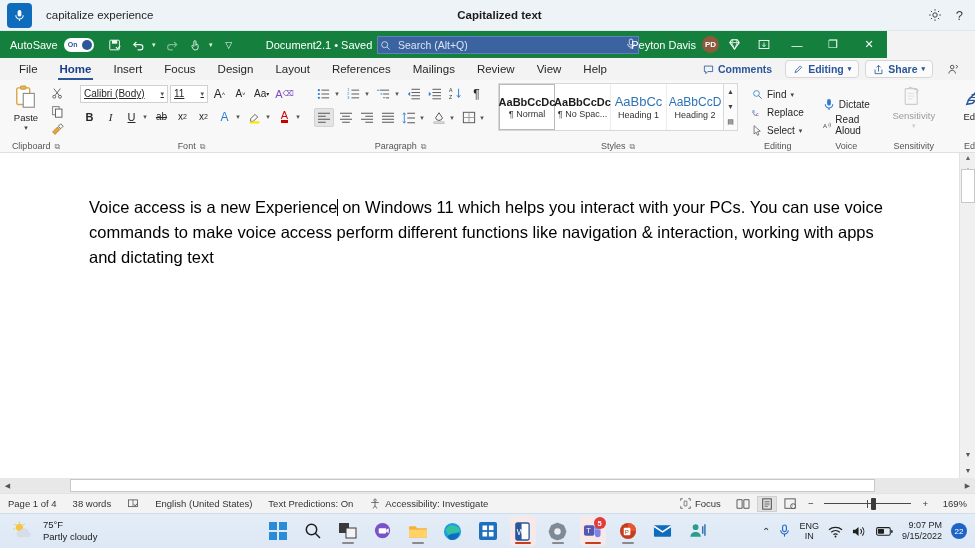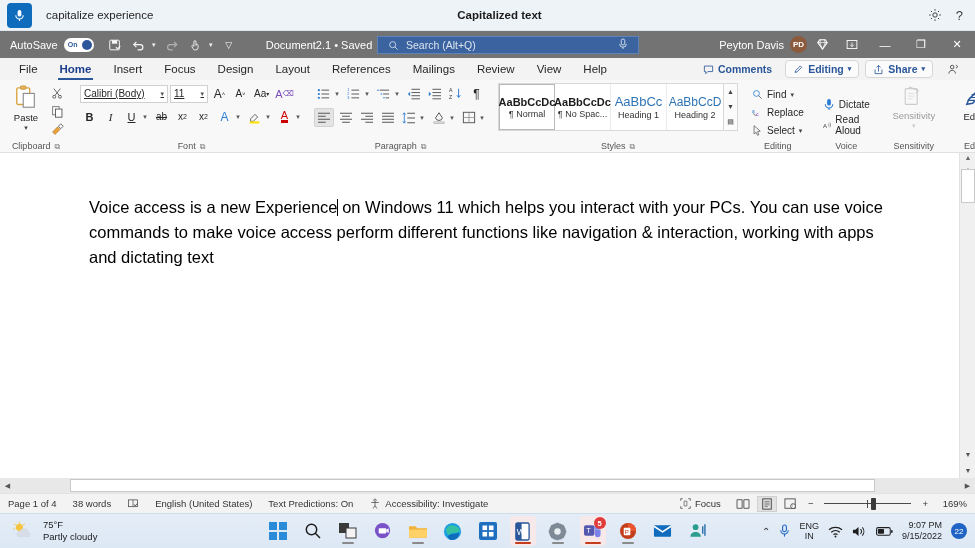--- a/index.html
+++ b/index.html
@@ -29,22 +29,22 @@
     position: absolute; left: 0; right: 0; text-align: center;
     font-size: 11.5px; font-weight: bold; color: #1b1b1b;
     pointer-events: none;
     margin-left: 24px;
   }
   .va-right { margin-left: auto; display: flex; align-items: center; gap: 14px; padding-right: 12px; }
   .va-ico { color: #3b3b3b; display: flex; align-items: center; }
 
   
   .wtitle {
-    position: absolute; left: 0; top: 31px; width: 975px; height: 27px;
-    background: #737373; display: flex; align-items: center;
+    position: absolute; left: 0; top: 31px; width: 887px; height: 27px;
+    background: #15803d; display: flex; align-items: center;
     color: #fff; font-size: 11px;
   }
   .autosave-label { margin-left: 10px; font-size: 11px; }
   .toggle {
     width: 30px; height: 14px; border-radius: 8px; background: #fff;
     margin-left: 6px; position: relative; display: flex; align-items: center;
   }
   .toggle .knob {
     position: absolute; right: 2px; width: 10px; height: 10px;
     border-radius: 50%; background: #2b579a;
@@ -54,21 +54,21 @@
   .qat-btn {
     width: 22px; height: 20px; display: flex; align-items: center; justify-content: center;
     color: #ffffff; opacity: .95;
   }
   .qat-btn.dim { opacity: .45; }
   .caret { font-size: 7px; opacity: .9; margin-left: -3px; width: 10px; text-align: center;}
   .doc-name { margin-left: 26px; font-size: 11px; white-space: nowrap; }
   .searchbox {
     position: absolute; left: 377px; top: 5px; width: 262px; height: 18px;
     background: #3b639f; border: 1px solid #5d83b8;
-    display: flex; align-items: center; padding: 0 10px; color: #dbe4f0;
+    display: flex; align-items: center; padding: 0 2px; color: #dbe4f0;
     font-size: 10.5px;
   }
   .searchbox .sb-text { margin-left: 7px; }
   .searchbox .sb-mic { margin-left: auto; }
   .wt-right { position: absolute; right: 0; top: 0; height: 27px; display: flex; align-items: center; }
   .user-name { font-size: 11px; margin-right: 6px; }
   .avatar {
     width: 17px; height: 17px; border-radius: 50%; background: #8c5a3c;
     display: flex; align-items: center; justify-content: center;
     font-size: 8px; font-weight: bold; color: #fff;

